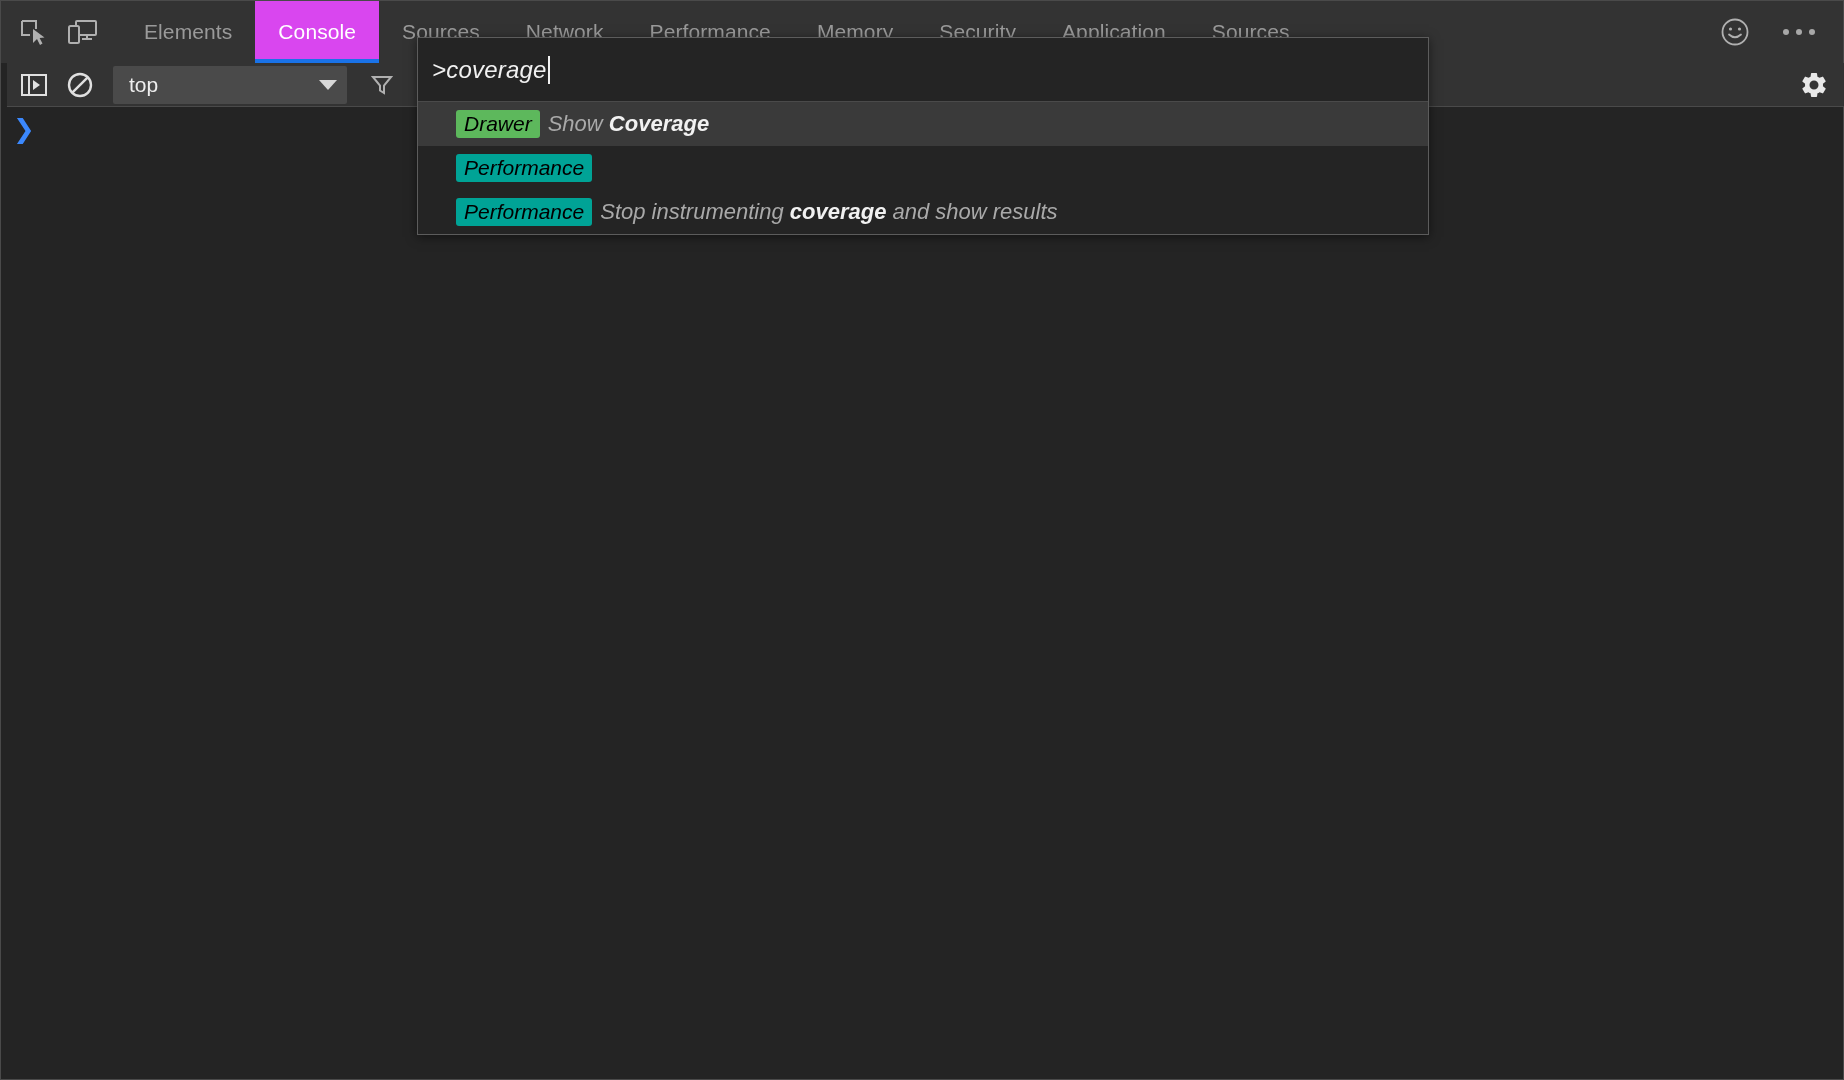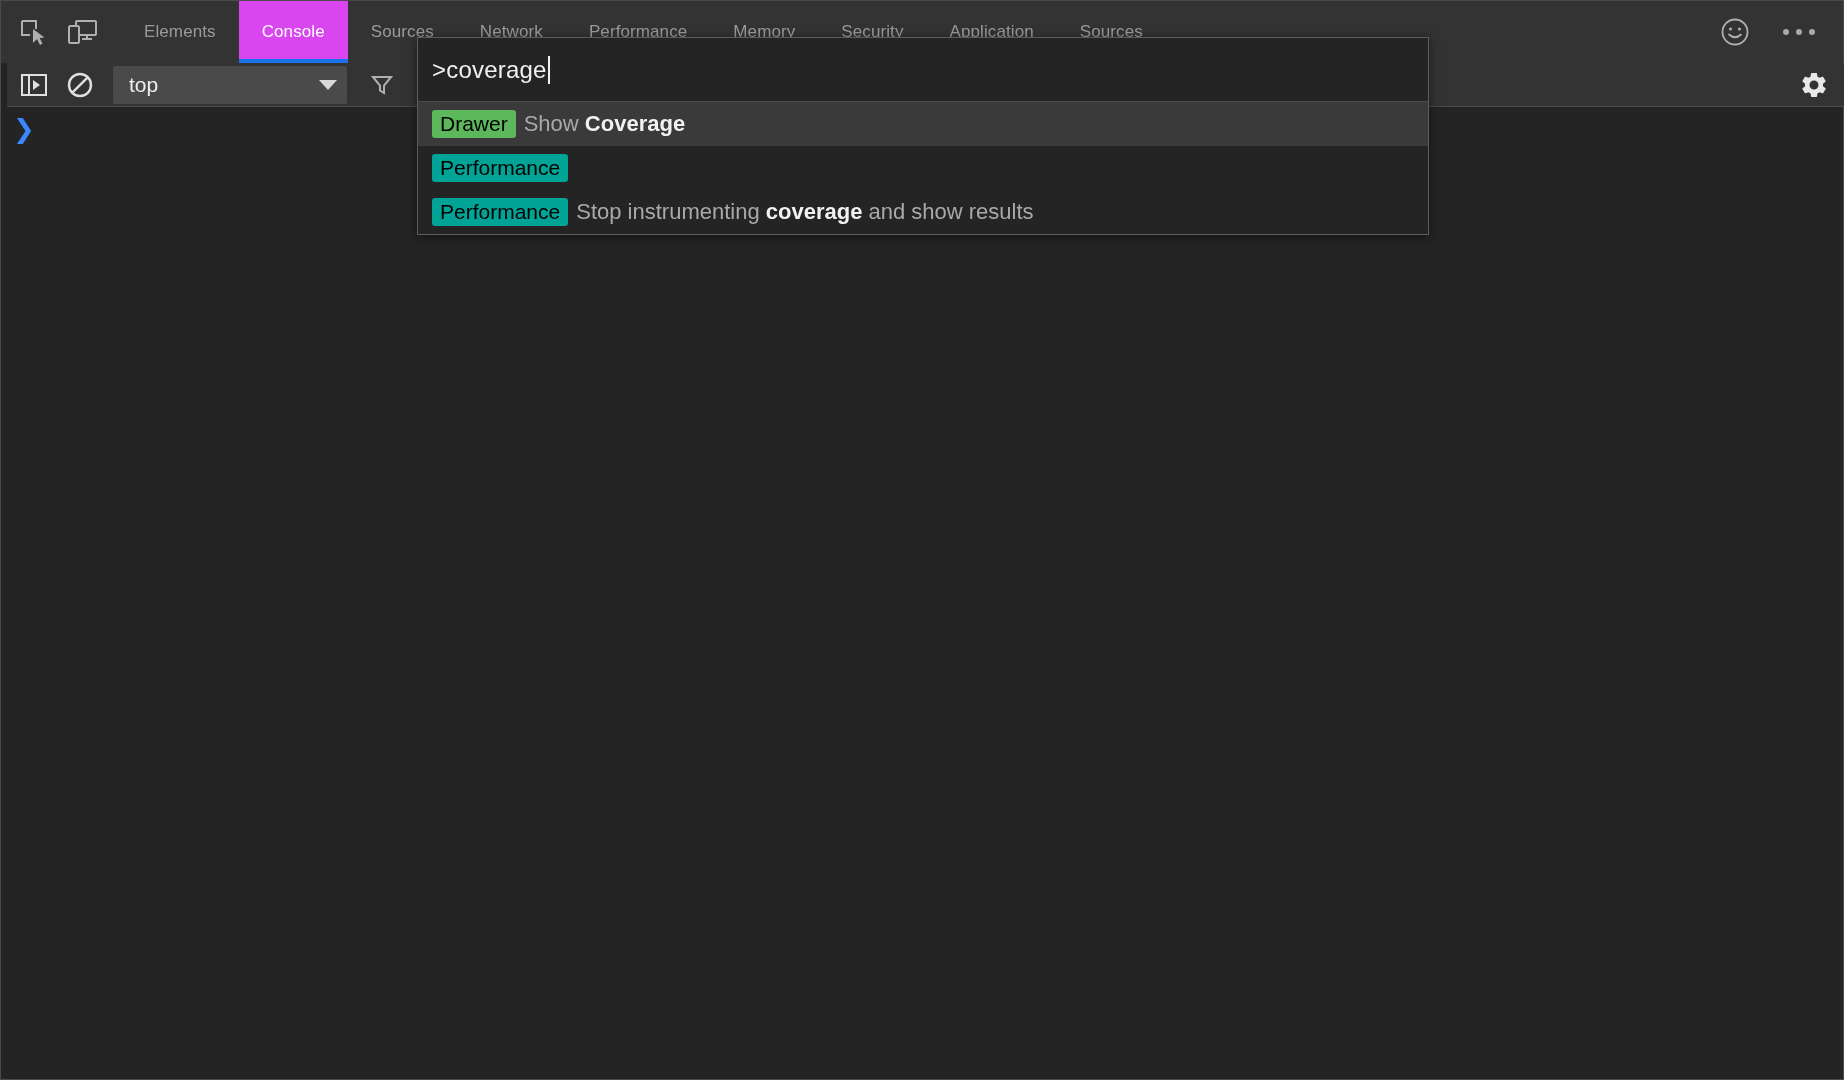--- a/index.html
+++ b/index.html
@@ -54,21 +54,21 @@
   .tabs {
     display: flex;
     align-items: stretch;
     margin-left: 16px;
   }
   .tab {
     position: relative;
     display: flex;
     align-items: center;
     padding: 0 23px;
-    font-size: 17px;
+    font-size: 21px;
     color: #9a9a9a;
     letter-spacing: 0.1px;
     white-space: nowrap;
   }
   .tab.active {
     background: #d946ef;
     color: #ffffff;
   }
   .tab.active::after {
     content: "";
@@ -174,20 +174,21 @@
   .palette {
     position: absolute;
     left: 416px;
     top: 36px;
     width: 1012px;
     background: #242424;
     border: 1px solid #5c5c5c;
     box-sizing: border-box;
     box-shadow: 0 2px 10px rgba(0,0,0,0.5);
     z-index: 50;
+    font-style: italic;
   }
   .palette-input-wrap {
     height: 64px;
     display: flex;
     align-items: center;
     padding: 0 14px;
     border-bottom: 1px solid #4a4a4a;
     box-sizing: border-box;
   }
   .palette-input {
@@ -223,20 +224,21 @@
     display: inline-flex;
     align-items: center;
     justify-content: center;
     height: 28px;
     padding: 0 8px;
     border-radius: 3px;
     font-size: 21px;
     color: #000000;
     white-space: nowrap;
     box-sizing: border-box;
+    margin-left: 24px;
   }
   .result-text {
     margin-left: 8px;
     font-size: 22px;
     color: #a9a9a9;
     white-space: nowrap;
   }
   .result-text b {
     color: #f1f1f1;
     font-weight: bold;

